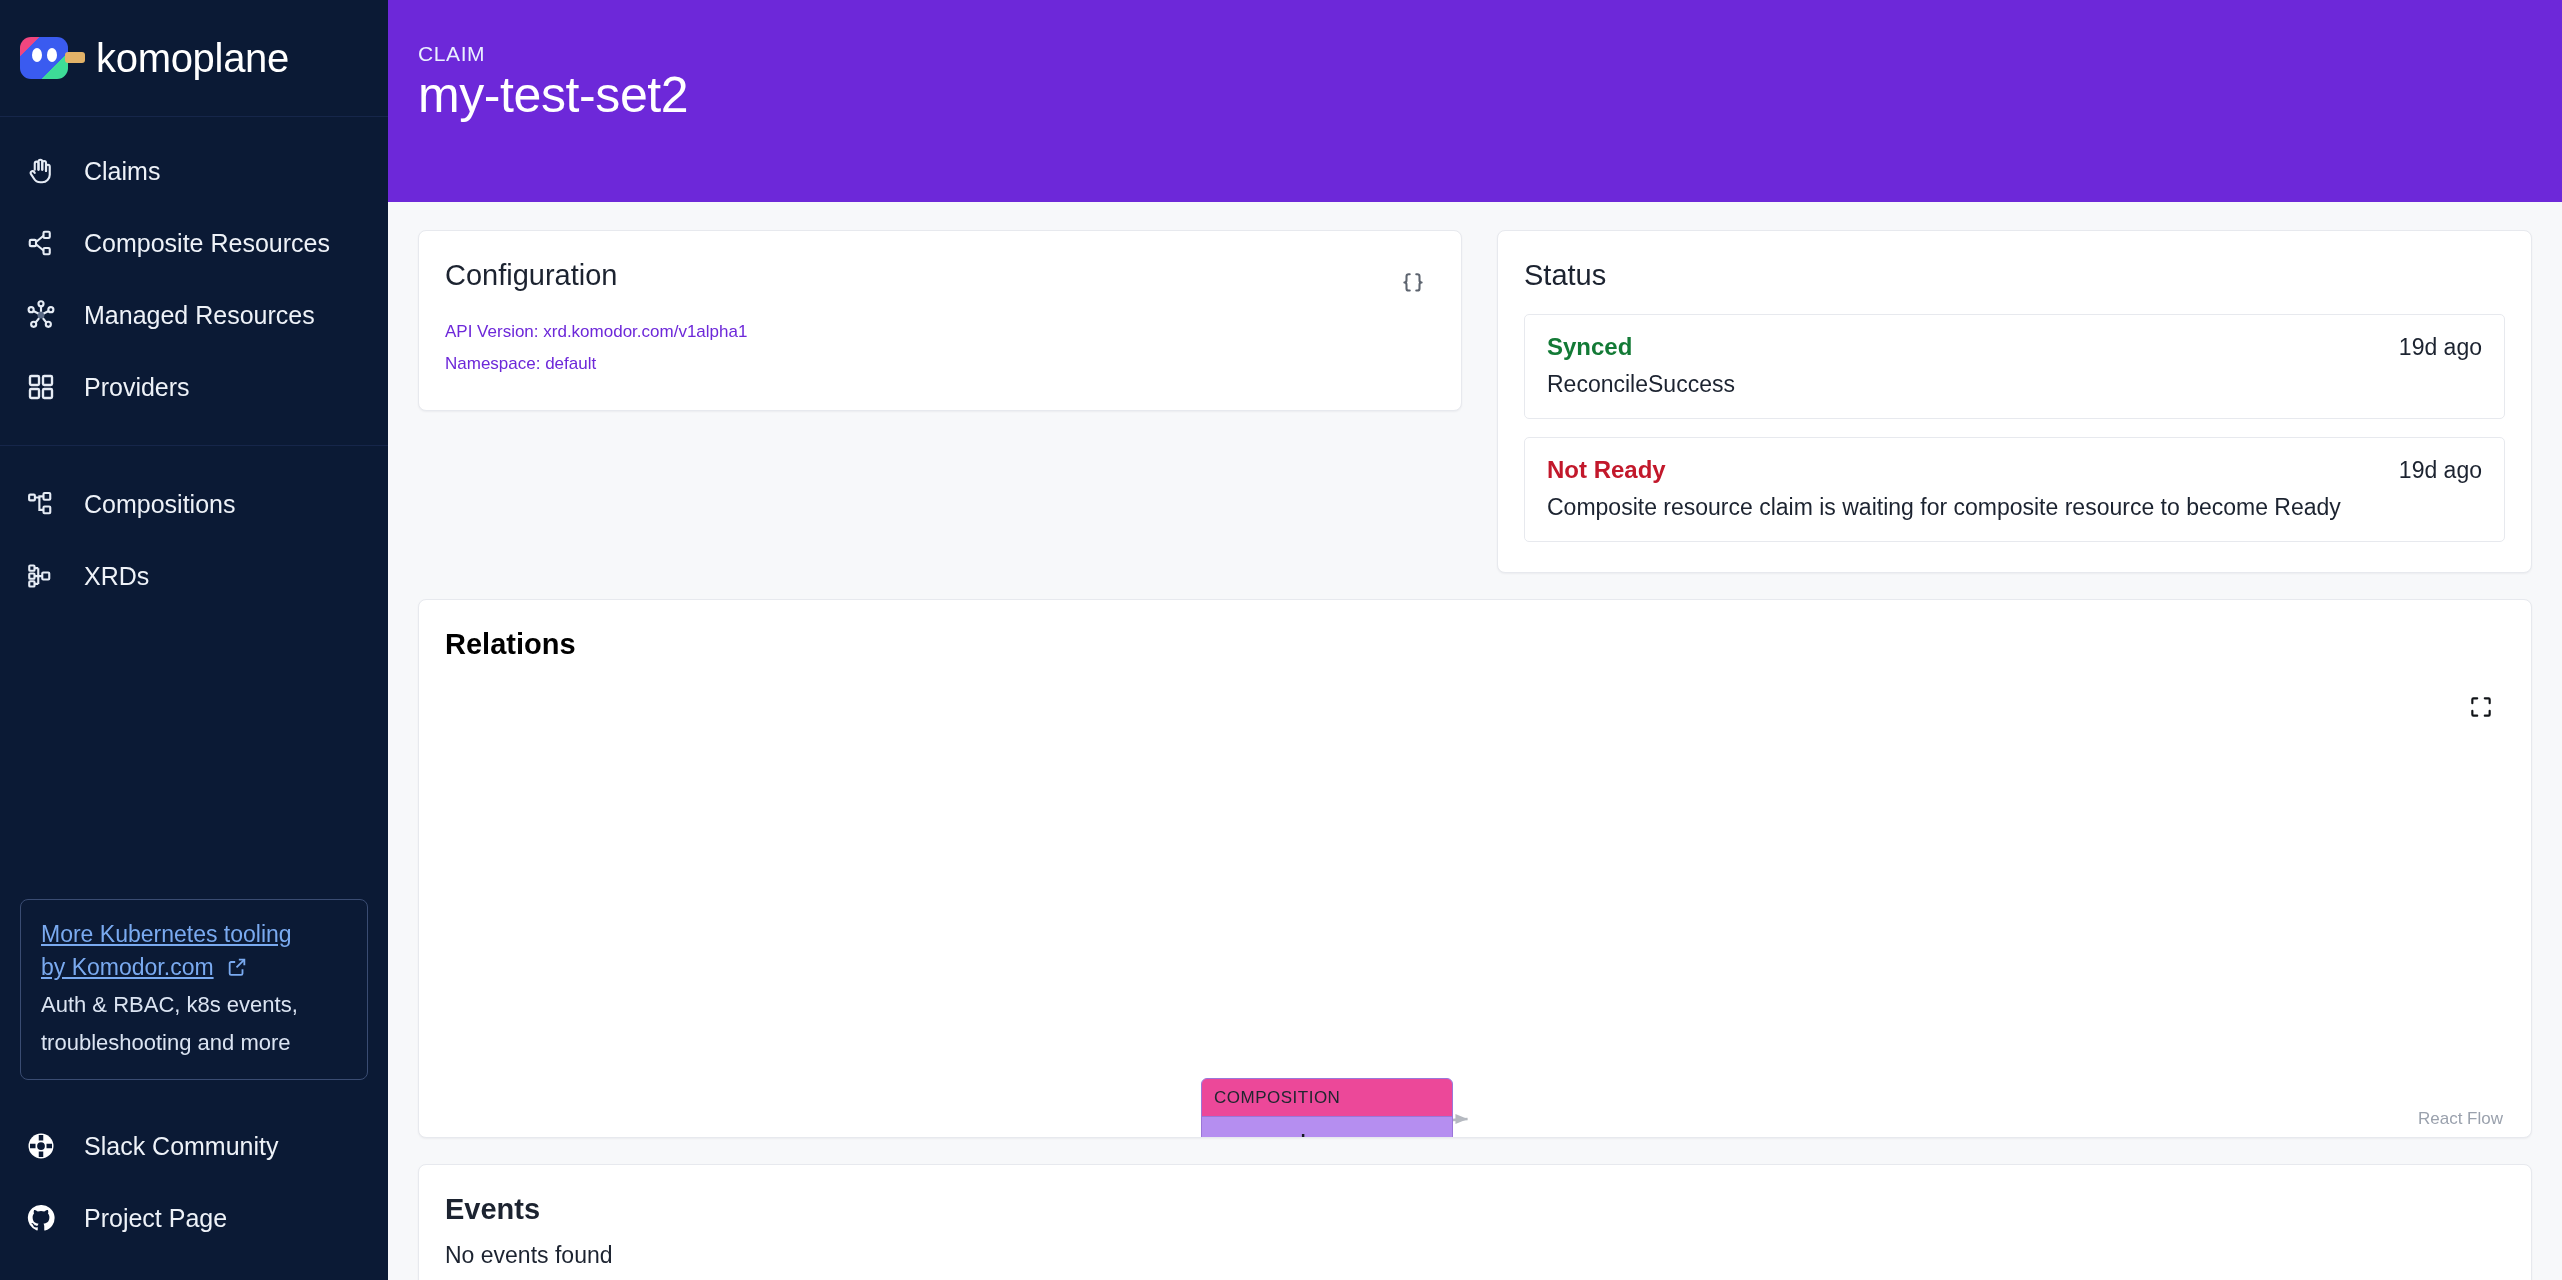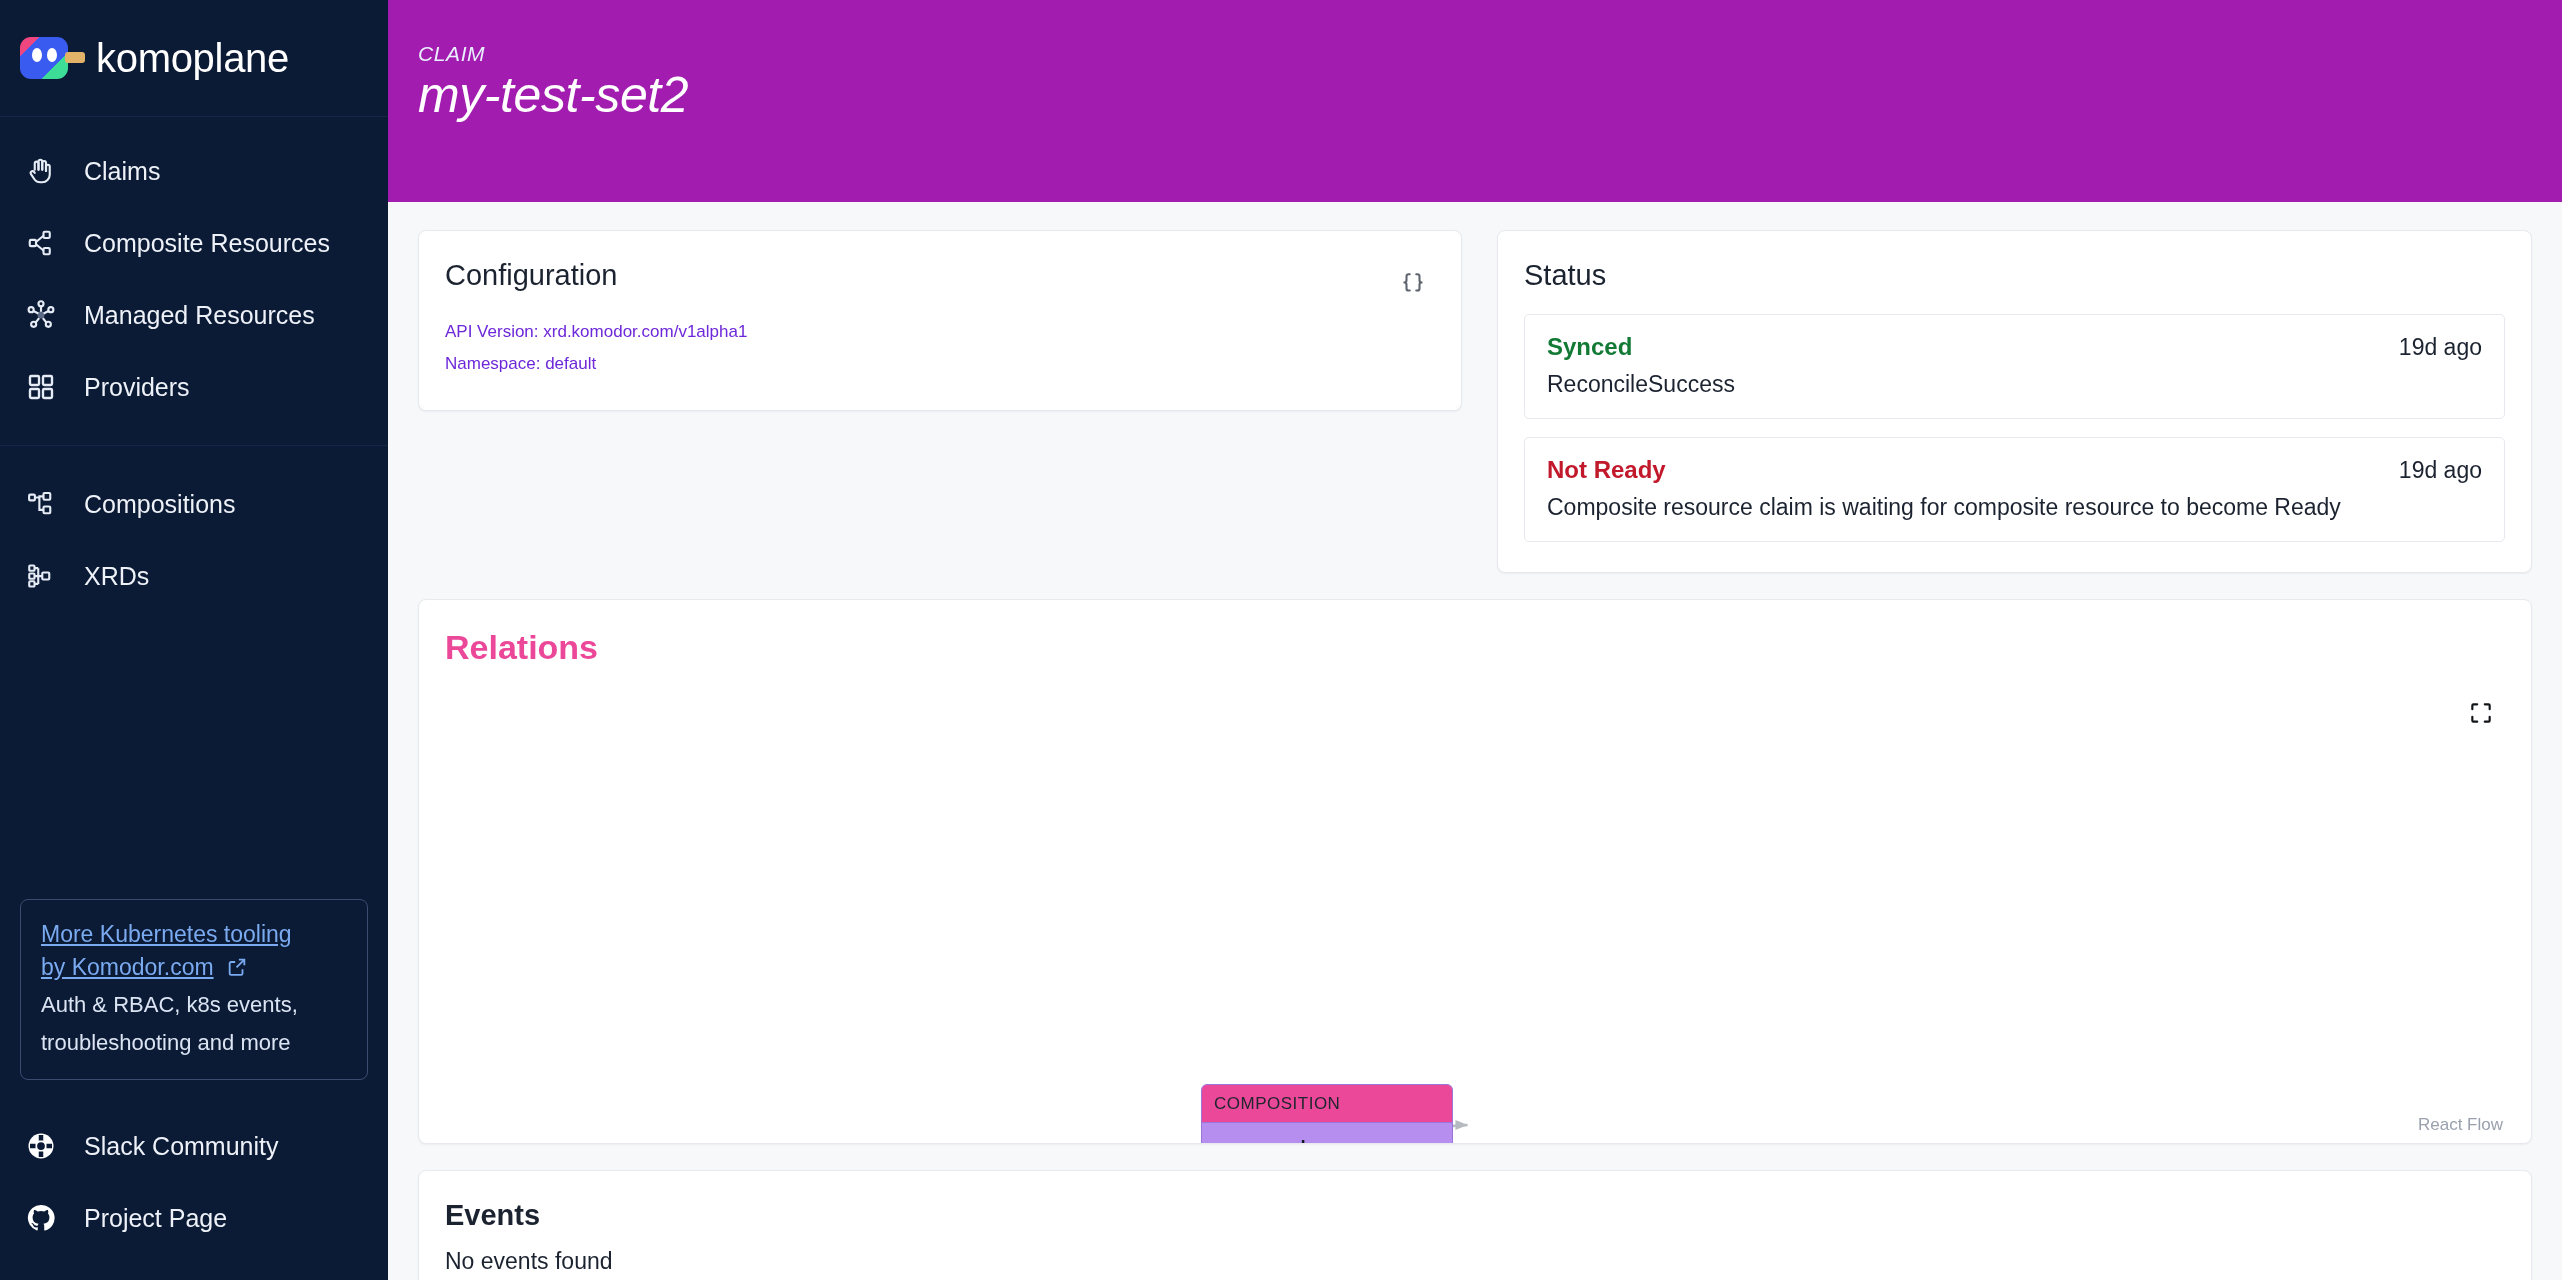--- a/index.html
+++ b/index.html
@@ -86,22 +86,22 @@
     display: inline-block; vertical-align: -3px; margin-left: 8px;
   }
   .promo-sub {
     color: #dbe4f2; font-size: 22px; line-height: 1.45; margin-top: 6px;
   }
   .bottom-links { padding-bottom: 26px; padding-top: 30px; }
 
   
   .main { flex: 1 1 auto; height: 1280px; display: flex; flex-direction: column; background: #f7f8fa; }
   .page-header {
-    background: #a21caf; color: #fff;
-    padding: 42px 0 0 30px; height: 202px; flex: 0 0 202px; font-style: italic;
+    background: #6d28d9; color: #fff;
+    padding: 42px 0 0 30px; height: 202px; flex: 0 0 202px;
   }
   .header-kicker {
     font-size: 21px; letter-spacing: 0.6px; color: #eaf0ff; font-weight: 400;
   }
   .header-title {
     font-size: 50px; font-weight: 400; letter-spacing: -0.4px;
   }
 
   .content { padding: 28px 30px 0 30px; flex: 1 1 auto; }
 
@@ -131,21 +131,21 @@
   }
   .status-row { display: flex; justify-content: space-between; align-items: baseline; }
   .status-name { font-size: 24px; font-weight: bold; }
   .status-name.ok { color: #137a36; }
   .status-name.bad { color: #c2182b; }
   .status-age { font-size: 23px; color: #1c2330; }
   .status-msg { font-size: 23px; color: #1c2330; margin-top: 10px; }
 
   
   .relations-card { margin-top: 26px; position: relative; }
-  .relations-title { font-size: 34px; color: #ec4899; padding: 28px 0 0 26px; }
+  .relations-title { font-size: 29px; color: #000000; padding: 28px 0 0 26px; }
   .graph {
     position: relative; height: 470px; margin-top: 6px;
     overflow: hidden;
   }
   .fullscreen-btn {
     position: absolute; right: 30px; top: 20px;
     width: 40px; height: 40px; background: #fff;
     display: flex; align-items: center; justify-content: center;
     border: none; cursor: pointer;
   }

